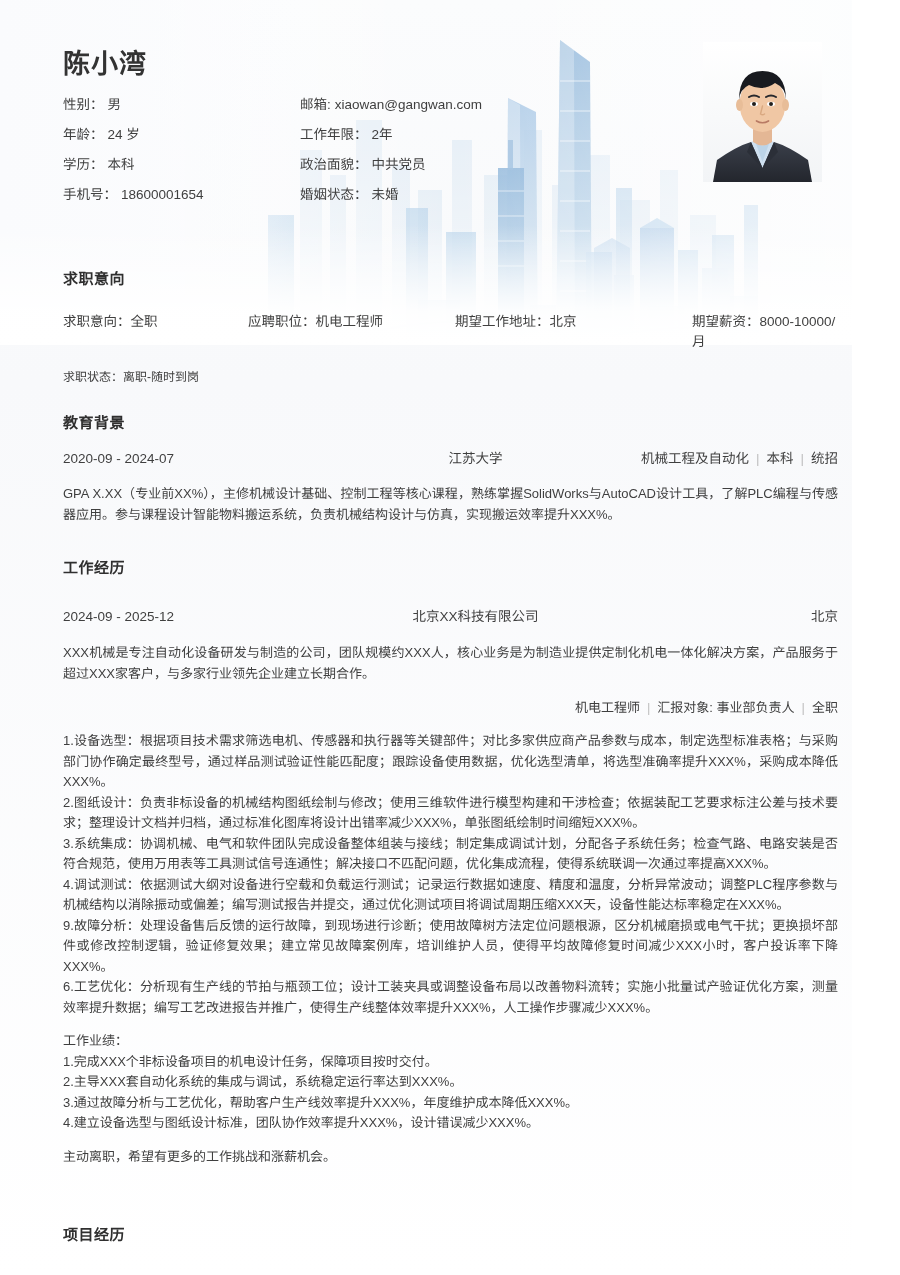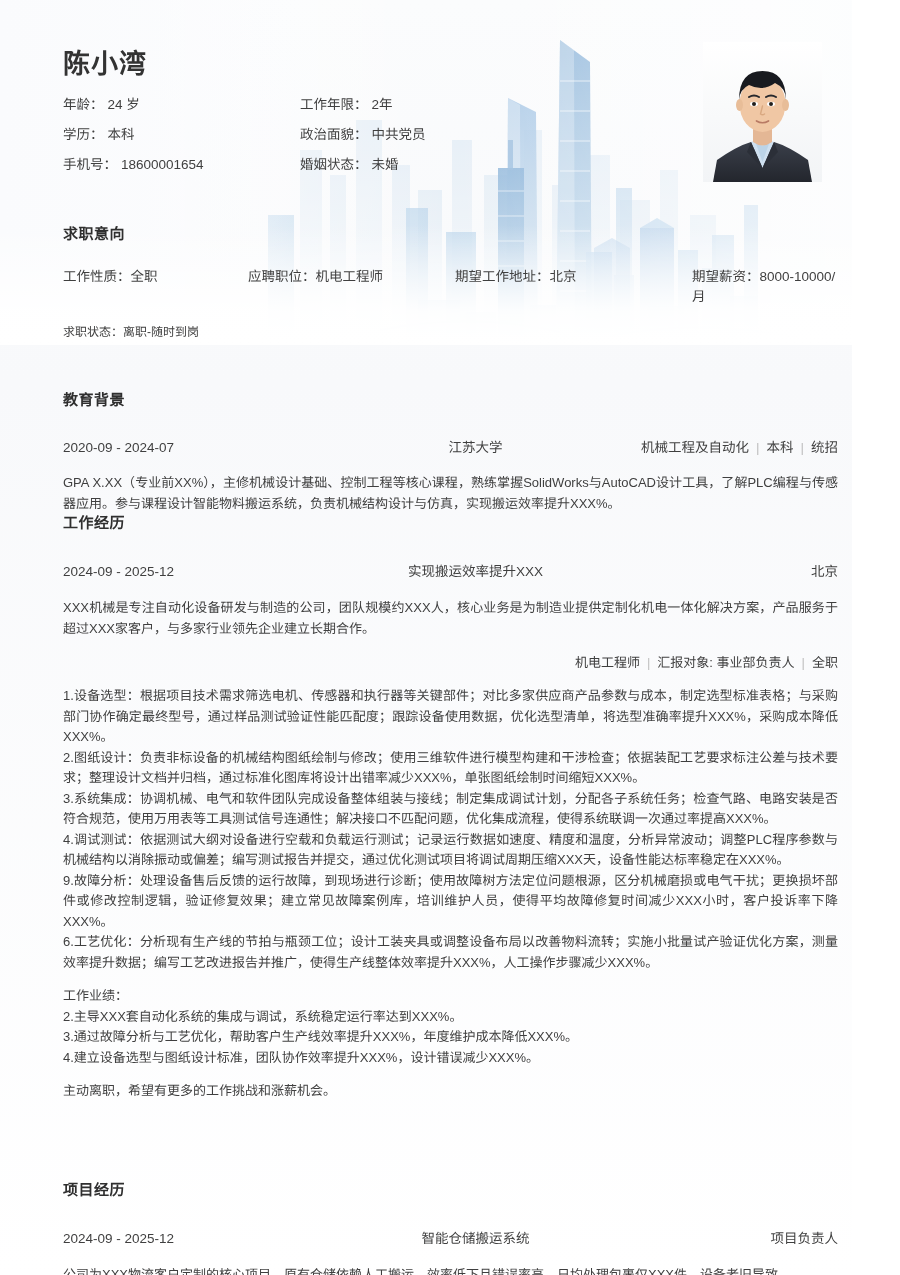--- a/index.html
+++ b/index.html
@@ -63,20 +63,21 @@
     background:#ffffff;
     overflow:hidden;
     z-index:3;
   }
   .photo svg { display:block; width:119px; height:140px; }
 
   
   .section-title {
     font-size:15px; font-weight:bold; color:#2f2f2f;
     letter-spacing:0.5px;
+    margin-top:45px;
   }
 
   .sec { position:absolute; left:63px; width:775px; }
 
   .rowline { display:flex; align-items:baseline; font-size:13.5px; color:#3f3f3f; }
   .rl-left  { width:300px; text-align:left; }
   .rl-mid   { flex:1; text-align:center; }
   .rl-right { width:250px; text-align:right; white-space:nowrap; }
   .sep { color:#bfbfbf; margin:0 7px; font-weight:300; }
 
@@ -245,20 +246,28 @@
         <circle cx="68" cy="62" r="2" fill="#221f1c"></circle>
 
         <path d="M59.5 64 L57.5 72 Q59.5 73.5 61.5 72" stroke="#d9a880" stroke-width="1.4" fill="none" stroke-linecap="round"></path>
 
         <path d="M53.5 79 Q59.5 82.5 65.5 79" stroke="#b87a64" stroke-width="1.7" fill="none" stroke-linecap="round"></path>
       </svg>
     </div>
 
     <div class="basic-info">
 
+      <div class="info-row">
+        <div class="info-cell col1">
+          <span class="info-label">性别：</span><span class="info-value">男</span>
+        </div>
+        <div class="info-cell col2">
+          <span class="info-label">邮箱:</span><span class="info-value">xiaowan@gangwan.com</span>
+        </div>
+      </div>
 
       <div class="info-row">
         <div class="info-cell col1">
           <span class="info-label">年龄：</span><span class="info-value">24 岁</span>
         </div>
         <div class="info-cell col2">
           <span class="info-label">工作年限：</span><span class="info-value">2年</span>
         </div>
       </div>
 
@@ -279,57 +288,57 @@
           <span class="info-label">婚姻状态：</span><span class="info-value">未婚</span>
         </div>
       </div>
 
     </div>
 
     <div class="sec" style="top:222px;">
       <div class="section-title">求职意向</div>
       <div style="margin-top:22px; display:flex; font-size:13.5px; color:#3f3f3f;">
         <div style="width:185px;">
-          <span>工作性质：</span><span>全职</span>
+          <span>求职意向：</span><span>全职</span>
         </div>
         <div style="width:207px;">
           <span>应聘职位：</span><span>机电工程师</span>
         </div>
         <div style="width:215px;">
           <span>期望工作地址：</span><span>北京</span>
         </div>
         <div style="flex:1;margin-left:22px;">
           <span>期望薪资：</span><span>8000-10000/月</span>
         </div>
       </div>
       <div style="margin-top:17px; font-size:12px; color:#3f3f3f;">
         <span>求职状态：</span><span>离职-随时到岗</span>
       </div>
     </div>
 
-    <div class="sec" style="top:388px;">
+    <div class="sec" style="top:366px;">
       <div class="section-title">教育背景</div>
 
-      <div class="rowline" style="margin-top:27px;">
+      <div class="rowline" style="margin-top:15px;">
         <div class="rl-left">2020-09 - 2024-07</div>
         <div class="rl-mid">江苏大学</div>
         <div class="rl-right">
           <span>机械工程及自动化</span><span class="sep">|</span><span>本科</span><span class="sep">|</span><span>统招</span>
         </div>
       </div>
 
       <div class="para" style="margin-top:17px;">GPA X.XX（专业前XX%），主修机械设计基础、控制工程等核心课程，熟练掌握SolidWorks与AutoCAD设计工具，了解PLC编程与传感器应用。参与课程设计智能物料搬运系统，负责机械结构设计与仿真，实现搬运效率提升XXX%。</div>
     </div>
 
     <div class="sec" style="top:511px;">
       <div class="section-title">工作经历</div>
 
       <div class="rowline" style="margin-top:28px;">
         <div class="rl-left">2024-09 - 2025-12</div>
-        <div class="rl-mid">实现搬运效率提升XXX</div>
+        <div class="rl-mid">北京XX科技有限公司</div>
         <div class="rl-right">北京</div>
       </div>
 
       <div class="para" style="margin-top:18px;">XXX机械是专注自动化设备研发与制造的公司，团队规模约XXX人，核心业务是为制造业提供定制化机电一体化解决方案，产品服务于超过XXX家客户，与多家行业领先企业建立长期合作。</div>
 
       <div class="meta-line" style="margin-top:14px;text-align:right;">
         <span>机电工程师</span><span class="sep">|</span><span>汇报对象: 事业部负责人</span><span class="sep">|</span><span>全职</span>
       </div>
 
       <div class="blank"></div>
@@ -337,20 +346,21 @@
       <div class="para">1.设备选型：根据项目技术需求筛选电机、传感器和执行器等关键部件；对比多家供应商产品参数与成本，制定选型标准表格；与采购部门协作确定最终型号，通过样品测试验证性能匹配度；跟踪设备使用数据，优化选型清单，将选型准确率提升XXX%，采购成本降低XXX%。</div>
       <div class="para">2.图纸设计：负责非标设备的机械结构图纸绘制与修改；使用三维软件进行模型构建和干涉检查；依据装配工艺要求标注公差与技术要求；整理设计文档并归档，通过标准化图库将设计出错率减少XXX%，单张图纸绘制时间缩短XXX%。</div>
       <div class="para">3.系统集成：协调机械、电气和软件团队完成设备整体组装与接线；制定集成调试计划，分配各子系统任务；检查气路、电路安装是否符合规范，使用万用表等工具测试信号连通性；解决接口不匹配问题，优化集成流程，使得系统联调一次通过率提高XXX%。</div>
       <div class="para">4.调试测试：依据测试大纲对设备进行空载和负载运行测试；记录运行数据如速度、精度和温度，分析异常波动；调整PLC程序参数与机械结构以消除振动或偏差；编写测试报告并提交，通过优化测试项目将调试周期压缩XXX天，设备性能达标率稳定在XXX%。</div>
       <div class="para">9.故障分析：处理设备售后反馈的运行故障，到现场进行诊断；使用故障树方法定位问题根源，区分机械磨损或电气干扰；更换损坏部件或修改控制逻辑，验证修复效果；建立常见故障案例库，培训维护人员，使得平均故障修复时间减少XXX小时，客户投诉率下降XXX%。</div>
       <div class="para">6.工艺优化：分析现有生产线的节拍与瓶颈工位；设计工装夹具或调整设备布局以改善物料流转；实施小批量试产验证优化方案，测量效率提升数据；编写工艺改进报告并推广，使得生产线整体效率提升XXX%，人工操作步骤减少XXX%。</div>
 
       <div class="blank"></div>
 
       <div class="para">工作业绩：</div>
+      <div class="para">1.完成XXX个非标设备项目的机电设计任务，保障项目按时交付。</div>
       <div class="para">2.主导XXX套自动化系统的集成与调试，系统稳定运行率达到XXX%。</div>
       <div class="para">3.通过故障分析与工艺优化，帮助客户生产线效率提升XXX%，年度维护成本降低XXX%。</div>
       <div class="para">4.建立设备选型与图纸设计标准，团队协作效率提升XXX%，设计错误减少XXX%。</div>
 
       <div class="blank"></div>
 
       <div class="para">主动离职，希望有更多的工作挑战和涨薪机会。</div>
     </div>
 
     <div class="sec" style="top:1178px;">

